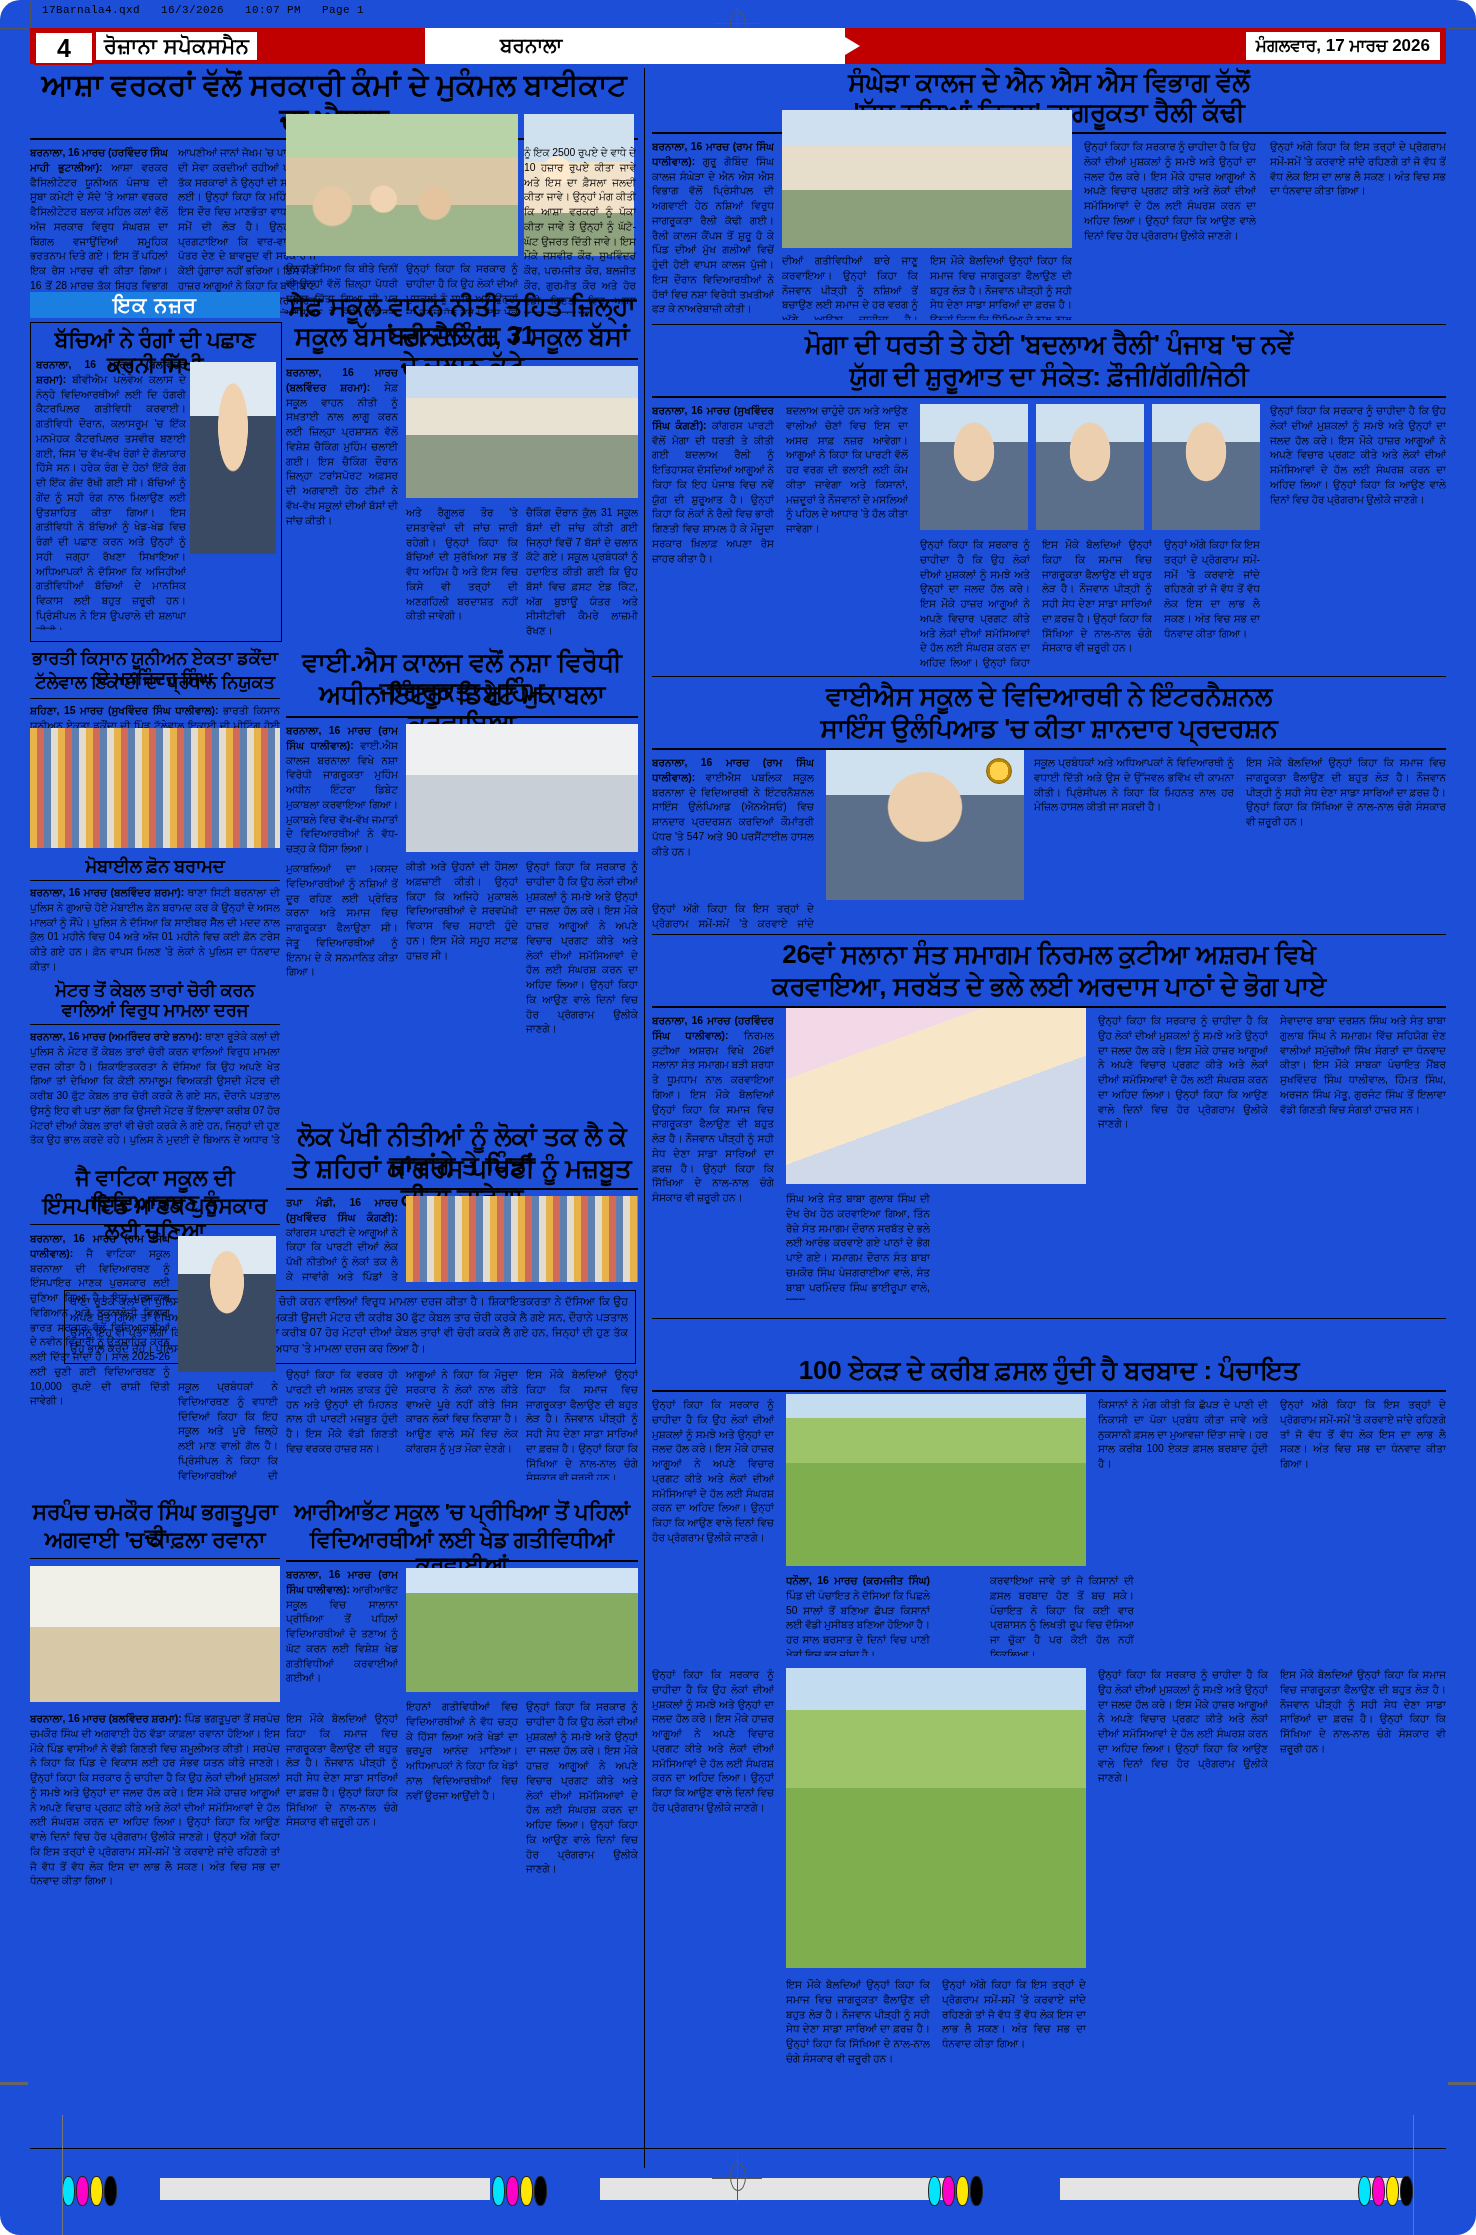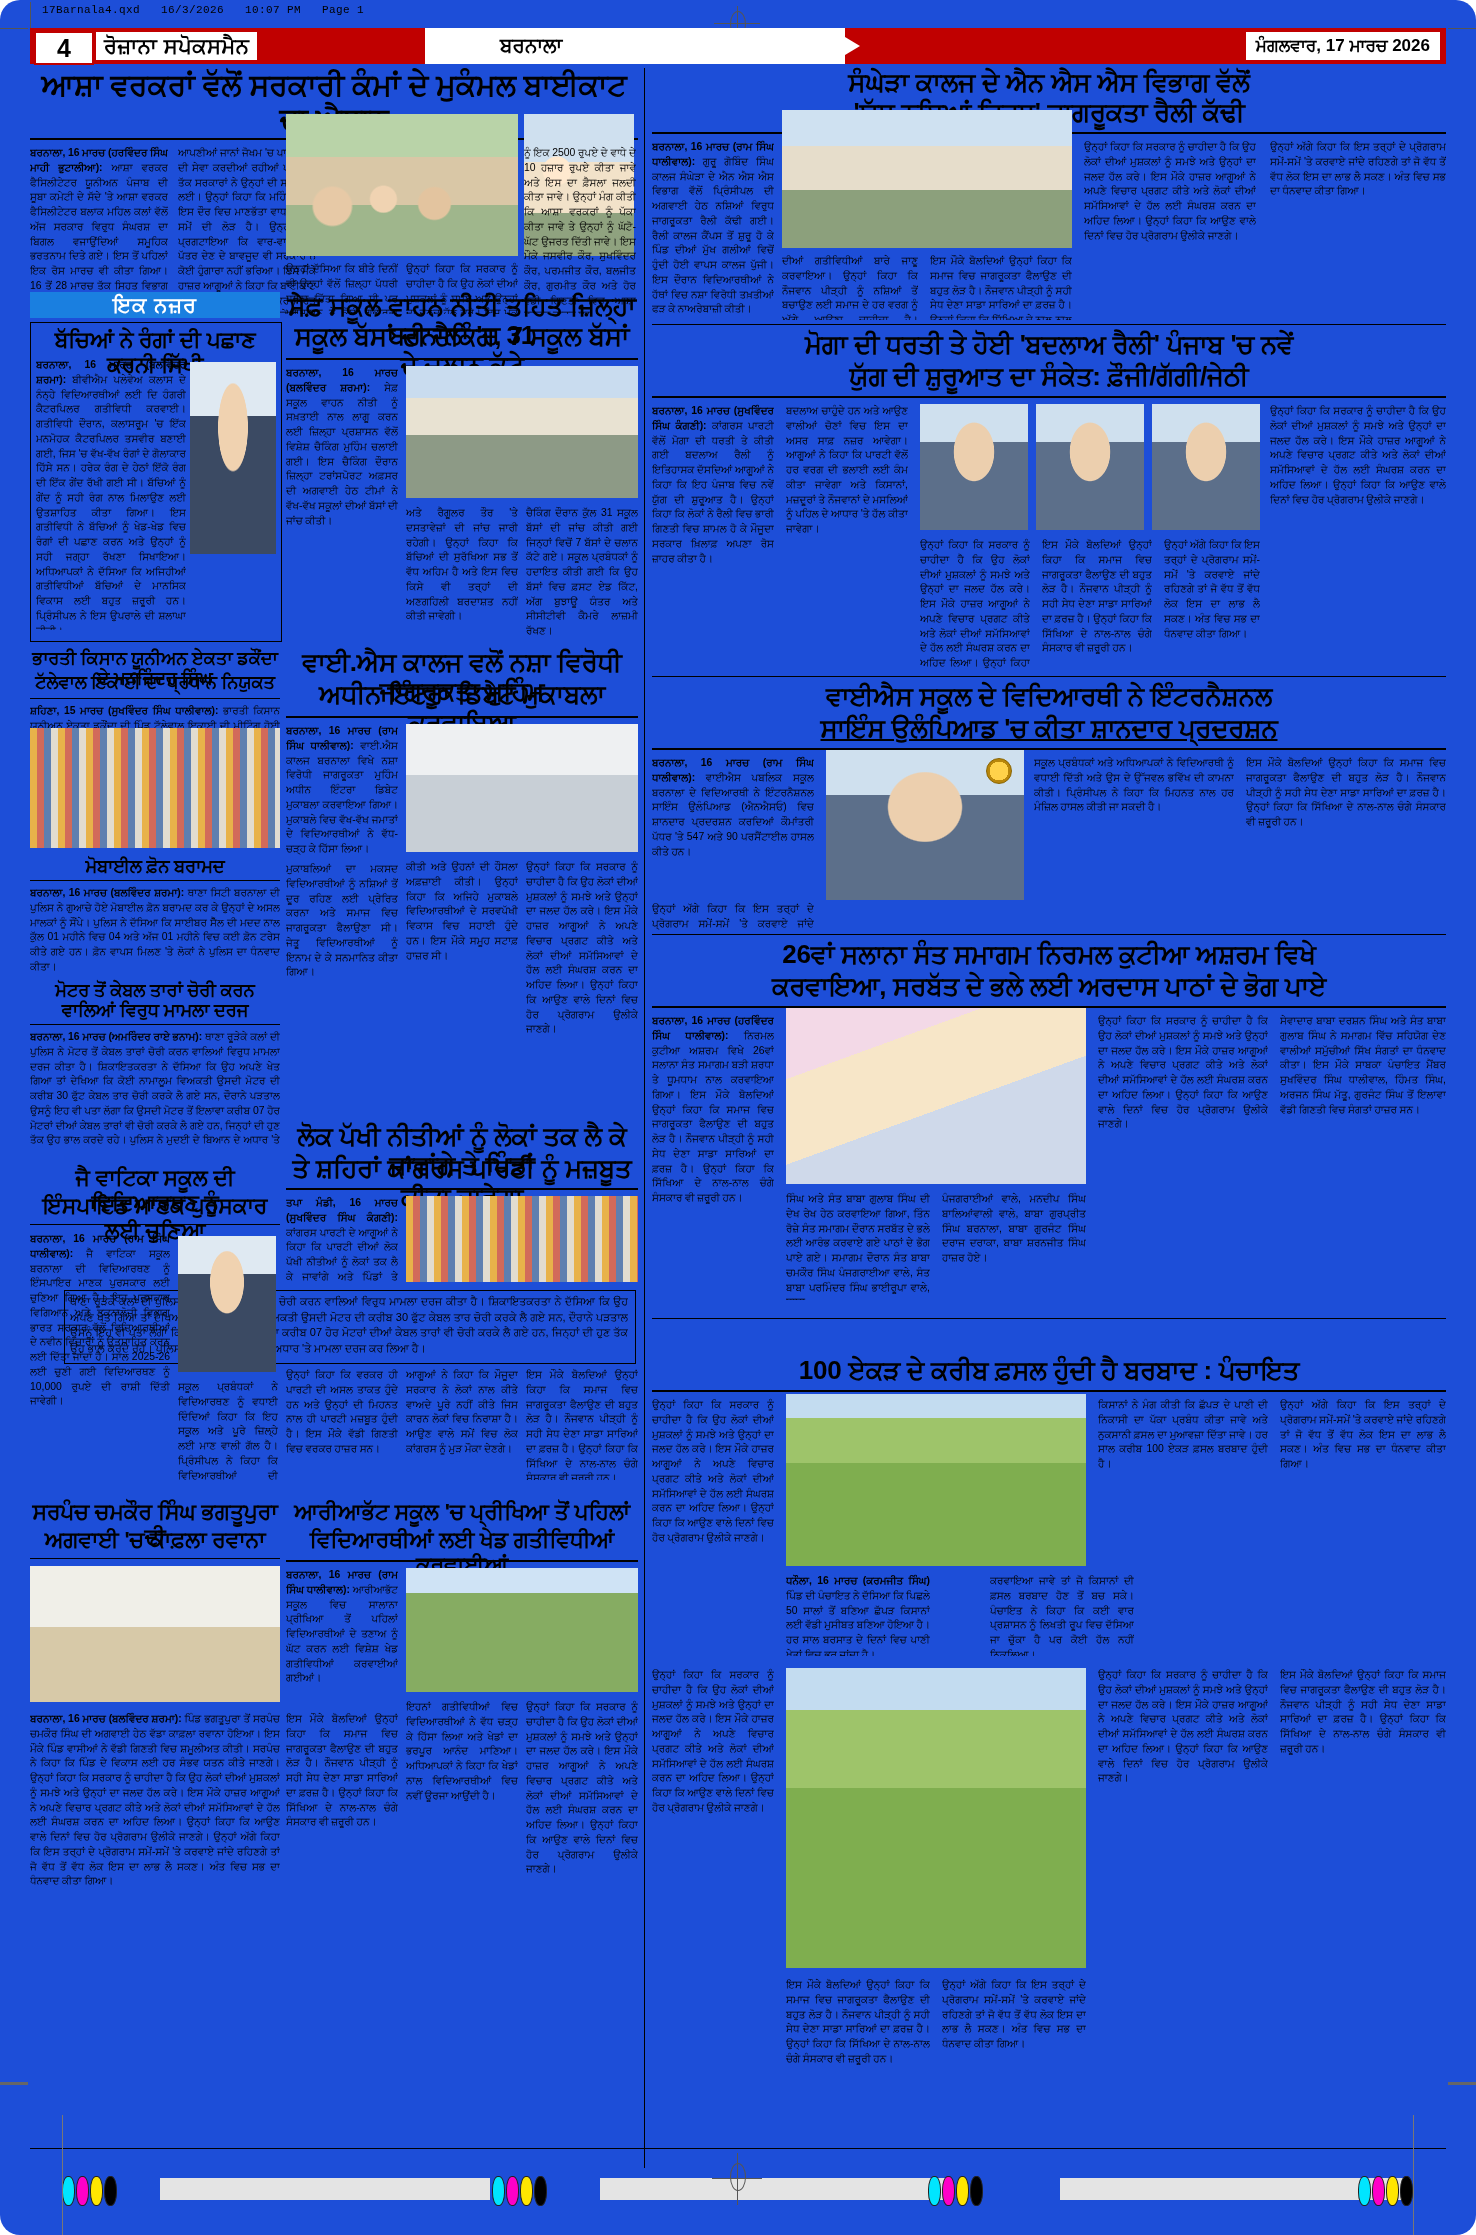--- a/index.html
+++ b/index.html
@@ -233,21 +233,21 @@
     </div>
     <div class="photo ph-lab ph-noise" data-name="ys-debate-photo" style="left:376px;top:696px;width:232px;height:128px;">
         <div class="ph-inner"></div>
       </div>
     <div class="body" data-name="ys-debate-col-3" style="left:376px;top:832px;width:112px;height:198px;">ਕੀਤੀ ਅਤੇ ਉਹਨਾਂ ਦੀ ਹੌਸਲਾ ਅਫ਼ਜ਼ਾਈ ਕੀਤੀ। ਉਨ੍ਹਾਂ ਕਿਹਾ ਕਿ ਅਜਿਹੇ ਮੁਕਾਬਲੇ ਵਿਦਿਆਰਥੀਆਂ ਦੇ ਸਰਵਪੱਖੀ ਵਿਕਾਸ ਵਿਚ ਸਹਾਈ ਹੁੰਦੇ ਹਨ। ਇਸ ਮੌਕੇ ਸਮੂਹ ਸਟਾਫ਼ ਹਾਜ਼ਰ ਸੀ।</div>
     <div class="body" data-name="ys-debate-col-2" style="left:256px;top:834px;width:112px;height:196px;">ਮੁਕਾਬਲਿਆਂ ਦਾ ਮਕਸਦ ਵਿਦਿਆਰਥੀਆਂ ਨੂੰ ਨਸ਼ਿਆਂ ਤੋਂ ਦੂਰ ਰਹਿਣ ਲਈ ਪ੍ਰੇਰਿਤ ਕਰਨਾ ਅਤੇ ਸਮਾਜ ਵਿਚ ਜਾਗਰੂਕਤਾ ਫੈਲਾਉਣਾ ਸੀ। ਜੇਤੂ ਵਿਦਿਆਰਥੀਆਂ ਨੂੰ ਇਨਾਮ ਦੇ ਕੇ ਸਨਮਾਨਿਤ ਕੀਤਾ ਗਿਆ।</div>
     <div class="body" data-name="ys-debate-col-4" style="left:496px;top:832px;width:112px;height:198px;">ਉਨ੍ਹਾਂ ਕਿਹਾ ਕਿ ਸਰਕਾਰ ਨੂੰ ਚਾਹੀਦਾ ਹੈ ਕਿ ਉਹ ਲੋਕਾਂ ਦੀਆਂ ਮੁਸ਼ਕਲਾਂ ਨੂੰ ਸਮਝੇ ਅਤੇ ਉਨ੍ਹਾਂ ਦਾ ਜਲਦ ਹੱਲ ਕਰੇ। ਇਸ ਮੌਕੇ ਹਾਜ਼ਰ ਆਗੂਆਂ ਨੇ ਅਪਣੇ ਵਿਚਾਰ ਪ੍ਰਗਟ ਕੀਤੇ ਅਤੇ ਲੋਕਾਂ ਦੀਆਂ ਸਮੱਸਿਆਵਾਂ ਦੇ ਹੱਲ ਲਈ ਸੰਘਰਸ਼ ਕਰਨ ਦਾ ਅਹਿਦ ਲਿਆ। ਉਨ੍ਹਾਂ ਕਿਹਾ ਕਿ ਆਉਣ ਵਾਲੇ ਦਿਨਾਂ ਵਿਚ ਹੋਰ ਪ੍ਰੋਗਰਾਮ ਉਲੀਕੇ ਜਾਣਗੇ।</div>
 
     <div class="hrule" data-name="rule-above-ys-science" style="left:622px;top:648px;width:794px;"></div>
     <div class="hl lg" data-name="headline-ys-science-1" style="left:622px;top:654px;width:794px;">ਵਾਈਐਸ ਸਕੂਲ ਦੇ ਵਿਦਿਆਰਥੀ ਨੇ ਇੰਟਰਨੈਸ਼ਨਲ</div>
-    <div class="hl lg" data-name="headline-ys-science-2" style="left:622px;top:686px;width:794px;text-decoration:underline;">ਸਾਇੰਸ ਉਲੰਪਿਆਡ 'ਚ ਕੀਤਾ ਸ਼ਾਨਦਾਰ ਪ੍ਰਦਰਸ਼ਨ</div>
+    <div class="hl lg" data-name="headline-ys-science-2" style="left:622px;top:686px;width:794px;">ਸਾਇੰਸ ਉਲੰਪਿਆਡ 'ਚ ਕੀਤਾ ਸ਼ਾਨਦਾਰ ਪ੍ਰਦਰਸ਼ਨ</div>
     <div class="hrule2" data-name="rule-under-ys-science" style="left:622px;top:720px;width:794px;"></div>
     <div class="body" data-name="ys-science-col-1" style="left:622px;top:728px;width:162px;height:132px;">
       <span class="dl" data-name="ys-science-dateline">ਬਰਨਾਲਾ, 16 ਮਾਰਚ (ਰਾਮ ਸਿੰਘ ਧਾਲੀਵਾਲ):</span>
       <span data-name="ys-science-text-1">ਵਾਈਐਸ ਪਬਲਿਕ ਸਕੂਲ ਬਰਨਾਲਾ ਦੇ ਵਿਦਿਆਰਥੀ ਨੇ ਇੰਟਰਨੈਸ਼ਨਲ ਸਾਇੰਸ ਉਲੰਪਿਆਡ (ਐਨਐਸਓ) ਵਿਚ ਸ਼ਾਨਦਾਰ ਪ੍ਰਦਰਸ਼ਨ ਕਰਦਿਆਂ ਕੌਮਾਂਤਰੀ ਪੱਧਰ 'ਤੇ 547 ਅਤੇ 90 ਪਰਸੈਂਟਾਈਲ ਹਾਸਲ ਕੀਤੇ ਹਨ।</span>
     </div>
     <div class="photo ph-portrait ph-noise" data-name="ys-science-photo" style="left:796px;top:722px;width:198px;height:150px;">
         <div class="ph-inner"></div>
       </div>
     <div class="badge" data-name="award-medal-icon" style="left:956px;top:730px;width:24px;height:24px;background:radial-gradient(circle,#ffd24a 0 55%,#b8860b 56% 100%);border:1px solid #8a6400;"></div>
     <div class="body" data-name="ys-science-col-2" style="left:1004px;top:728px;width:200px;height:132px;">ਸਕੂਲ ਪ੍ਰਬੰਧਕਾਂ ਅਤੇ ਅਧਿਆਪਕਾਂ ਨੇ ਵਿਦਿਆਰਥੀ ਨੂੰ ਵਧਾਈ ਦਿੱਤੀ ਅਤੇ ਉਸ ਦੇ ਉੱਜਵਲ ਭਵਿੱਖ ਦੀ ਕਾਮਨਾ ਕੀਤੀ। ਪ੍ਰਿੰਸੀਪਲ ਨੇ ਕਿਹਾ ਕਿ ਮਿਹਨਤ ਨਾਲ ਹਰ ਮੰਜ਼ਿਲ ਹਾਸਲ ਕੀਤੀ ਜਾ ਸਕਦੀ ਹੈ।</div>
@@ -260,21 +260,20 @@
     <div class="hrule2" data-name="rule-under-sant" style="left:622px;top:978px;width:794px;"></div>
     <div class="body" data-name="sant-col-1" style="left:622px;top:986px;width:122px;height:286px;">
       <span class="dl" data-name="sant-dateline">ਬਰਨਾਲਾ, 16 ਮਾਰਚ (ਹਰਵਿੰਦਰ ਸਿੰਘ ਧਾਲੀਵਾਲ):</span>
       <span data-name="sant-text-1">ਨਿਰਮਲ ਕੁਟੀਆ ਅਸ਼ਰਮ ਵਿਖੇ 26ਵਾਂ ਸਲਾਨਾ ਸੰਤ ਸਮਾਗਮ ਬੜੀ ਸ਼ਰਧਾ ਤੇ ਧੂਮਧਾਮ ਨਾਲ ਕਰਵਾਇਆ ਗਿਆ।</span>
       <span data-name="sant-text-1b">ਇਸ ਮੌਕੇ ਬੋਲਦਿਆਂ ਉਨ੍ਹਾਂ ਕਿਹਾ ਕਿ ਸਮਾਜ ਵਿਚ ਜਾਗਰੂਕਤਾ ਫੈਲਾਉਣ ਦੀ ਬਹੁਤ ਲੋੜ ਹੈ। ਨੌਜਵਾਨ ਪੀੜ੍ਹੀ ਨੂੰ ਸਹੀ ਸੇਧ ਦੇਣਾ ਸਾਡਾ ਸਾਰਿਆਂ ਦਾ ਫ਼ਰਜ਼ ਹੈ। ਉਨ੍ਹਾਂ ਕਿਹਾ ਕਿ ਸਿੱਖਿਆ ਦੇ ਨਾਲ-ਨਾਲ ਚੰਗੇ ਸੰਸਕਾਰ ਵੀ ਜ਼ਰੂਰੀ ਹਨ।</span>
     </div>
     <div class="photo ph-e ph-noise" data-name="sant-photo-1" style="left:756px;top:980px;width:300px;height:176px;">
         <div class="ph-inner"></div>
       </div>
     <div class="body" data-name="sant-col-2" style="left:756px;top:1164px;width:144px;height:108px;">ਸਿੰਘ ਅਤੇ ਸੰਤ ਬਾਬਾ ਗੁਲਾਬ ਸਿੰਘ ਦੀ ਦੇਖ ਰੇਖ ਹੇਠ ਕਰਵਾਇਆ ਗਿਆ, ਤਿੰਨ ਰੋਜ਼ੇ ਸੰਤ ਸਮਾਗਮ ਦੌਰਾਨ ਸਰਬੱਤ ਦੇ ਭਲੇ ਲਈ ਆਰੰਭ ਕਰਵਾਏ ਗਏ ਪਾਠਾਂ ਦੇ ਭੋਗ ਪਾਏ ਗਏ। ਸਮਾਗਮ ਦੌਰਾਨ ਸੰਤ ਬਾਬਾ ਚਮਕੌਰ ਸਿੰਘ ਪੰਜਗਰਾਈਆ ਵਾਲੇ, ਸੰਤ ਬਾਬਾ ਪਰਮਿੰਦਰ ਸਿੰਘ ਭਾਈਰੂਪਾ ਵਾਲੇ, ਬਾਬਾ</div>
-    <div class="body" data-name="sant-col-3" style="left:912px;top:1164px;width:144px;height:108px;">ਪੰਜਗਰਾਈਆਂ ਵਾਲੇ, ਮਨਦੀਪ ਸਿੰਘ ਬਾਲਿਆਂਵਾਲੀ ਵਾਲੇ, ਬਾਬਾ ਗੁਰਪ੍ਰੀਤ ਸਿੰਘ ਬਰਨਾਲਾ, ਬਾਬਾ ਗੁਰਜੰਟ ਸਿੰਘ ਦਰਾਜ ਦਰਾਕਾ, ਬਾਬਾ ਸ਼ਰਨਜੀਤ ਸਿੰਘ ਹਾਜ਼ਰ ਹੋਏ।</div>
     <div class="body" data-name="sant-col-4" style="left:1068px;top:986px;width:170px;height:286px;">ਉਨ੍ਹਾਂ ਕਿਹਾ ਕਿ ਸਰਕਾਰ ਨੂੰ ਚਾਹੀਦਾ ਹੈ ਕਿ ਉਹ ਲੋਕਾਂ ਦੀਆਂ ਮੁਸ਼ਕਲਾਂ ਨੂੰ ਸਮਝੇ ਅਤੇ ਉਨ੍ਹਾਂ ਦਾ ਜਲਦ ਹੱਲ ਕਰੇ। ਇਸ ਮੌਕੇ ਹਾਜ਼ਰ ਆਗੂਆਂ ਨੇ ਅਪਣੇ ਵਿਚਾਰ ਪ੍ਰਗਟ ਕੀਤੇ ਅਤੇ ਲੋਕਾਂ ਦੀਆਂ ਸਮੱਸਿਆਵਾਂ ਦੇ ਹੱਲ ਲਈ ਸੰਘਰਸ਼ ਕਰਨ ਦਾ ਅਹਿਦ ਲਿਆ। ਉਨ੍ਹਾਂ ਕਿਹਾ ਕਿ ਆਉਣ ਵਾਲੇ ਦਿਨਾਂ ਵਿਚ ਹੋਰ ਪ੍ਰੋਗਰਾਮ ਉਲੀਕੇ ਜਾਣਗੇ।</div>
     <div class="body" data-name="sant-col-5" style="left:1250px;top:986px;width:166px;height:286px;">ਸੇਵਾਦਾਰ ਬਾਬਾ ਦਰਸ਼ਨ ਸਿੰਘ ਅਤੇ ਸੰਤ ਬਾਬਾ ਗੁਲਾਬ ਸਿੰਘ ਨੇ ਸਮਾਗਮ ਵਿੱਚ ਸਹਿਯੋਗ ਦੇਣ ਵਾਲੀਆਂ ਸਮੁੱਚੀਆਂ ਸਿੱਖ ਸੰਗਤਾਂ ਦਾ ਧੰਨਵਾਦ ਕੀਤਾ। ਇਸ ਮੌਕੇ ਸਾਬਕਾ ਪੰਚਾਇਤ ਮੈਂਬਰ ਸੁਖਵਿੰਦਰ ਸਿੰਘ ਧਾਲੀਵਾਲ, ਹਿੰਮਤ ਸਿੰਘ, ਅਰਜਨ ਸਿੰਘ ਮੱਤੂ, ਗੁਰਜੰਟ ਸਿੰਘ ਤੋਂ ਇਲਾਵਾ ਵੱਡੀ ਗਿਣਤੀ ਵਿਚ ਸੰਗਤਾਂ ਹਾਜ਼ਰ ਸਨ।</div>
 
     <div class="hl sm" data-name="headline-mobile-brief" style="left:0;top:766px;width:250px;">ਮੋਬਾਈਲ ਫ਼ੋਨ ਬਰਾਮਦ</div>
     <div class="hrule" data-name="rule-under-mobile" style="left:0;top:790px;width:250px;"></div>
 
     <style>
       [data-name="bku-photo"]{top:700px !important;height:120px !important;}
       [data-name="headline-mobile-brief"]{top:828px !important;}
       [data-name="rule-under-mobile"]{top:852px !important;}

